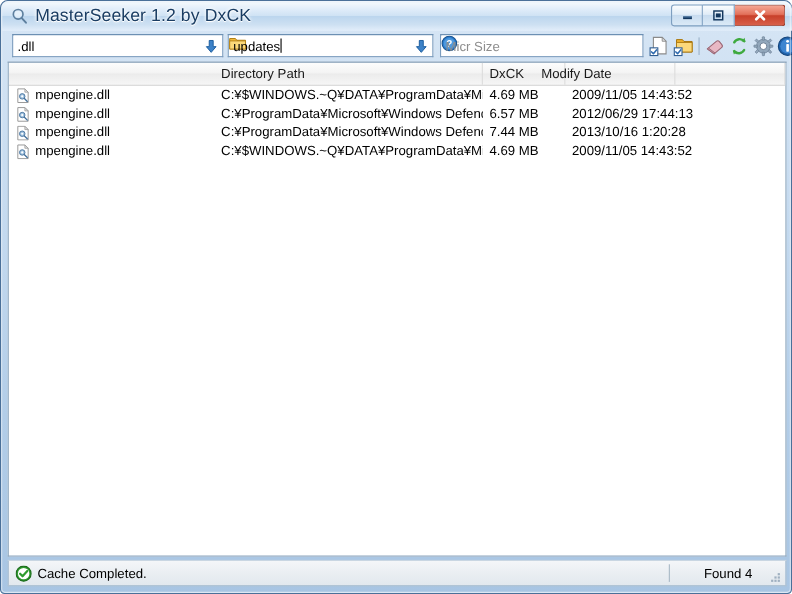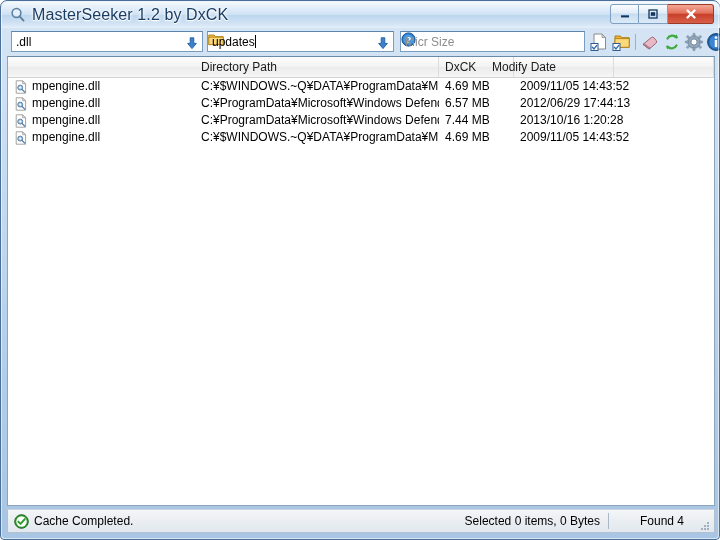--- a/index.html
+++ b/index.html
@@ -480,21 +480,20 @@
 
   <div id="statusbar">
     <span id="status-check">
       <svg width="15" height="15" viewBox="0 0 15 15">
         <circle cx="7.5" cy="7.5" r="6.8" fill="#2f9c2f" stroke="#1d6b1d" stroke-width="1"></circle>
         <circle cx="7.5" cy="7.5" r="5.2" fill="#ffffff"></circle>
         <path d="M4.3 7.6 l2.2 2.3 l4.3 -4.8" fill="none" stroke="#2f9c2f" stroke-width="2" stroke-linecap="round" stroke-linejoin="round"></path>
       </svg>
     </span>
     <span id="status-text">Cache Completed.</span>
-    <span id="status-selected">Selected 0 items, 0 Bytes</span>
     <span id="status-div"></span>
     <span id="status-found">Found 4</span>
     <span id="grip">
       <svg width="12" height="12" viewBox="0 0 12 12">
         <g fill="#9fb0c0">
           <rect x="8" y="8" width="2" height="2"></rect>
           <rect x="5" y="8" width="2" height="2"></rect>
           <rect x="8" y="5" width="2" height="2"></rect>
           <rect x="2" y="8" width="2" height="2"></rect>
           <rect x="8" y="2" width="2" height="2"></rect>

